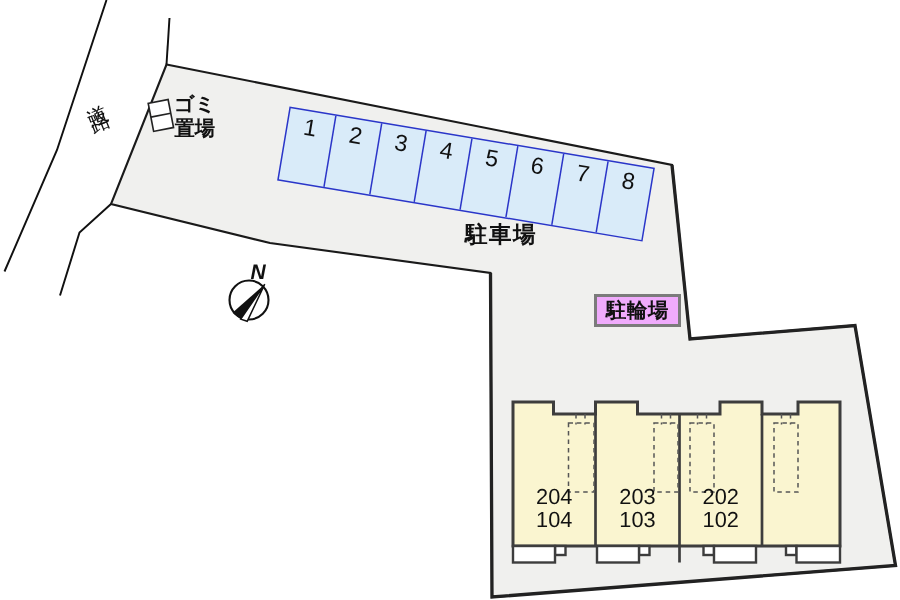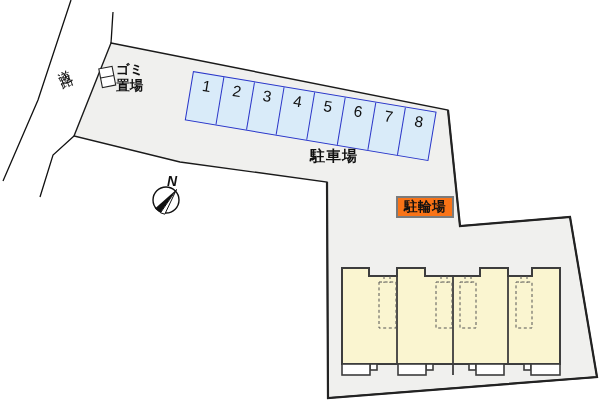--- a/index.html
+++ b/index.html
@@ -18,21 +18,21 @@
     font-size:14px; letter-spacing:4px;
     transform:rotate(-22deg); transform-origin:center center;
   }
   
   .garbage-label { left:116px; top:62px; font-weight:bold; font-size:13.5px; line-height:15.5px;text-align:center; }
   
   .parking-label { left:272px; top:147px; width:62px; text-align:center; font-weight:bold; font-size:15px; letter-spacing:1px;margin-left:31px; }
   
   .bicycle-box {
     left:396px; top:196px; width:58px; height:22px;
-    background:#f97316; border:2px solid #7b7b7b;
+    background:#f0abfc; border:2px solid #7b7b7b;
     display:flex; align-items:center; justify-content:center;
     font-weight:bold; font-size:13.5px; letter-spacing:0.5px;
   }
   
   .north-label { left:167px; top:173px; font-size:14px; font-style:italic; font-weight:600; }
 
   
   .parking-strip {
     position:absolute; left:193px; top:71px; width:247px; height:50px;
     transform:rotate(9.5deg); transform-origin:0 0;
@@ -138,14 +138,26 @@
     <div>ゴミ</div>
     <div>置場</div>
   </div>
 
   <div class="label parking-label">駐車場</div>
 
   <div class="label bicycle-box">駐輪場</div>
 
   <div class="label north-label">N</div>
 
+  <div class="unit-label" style="left:341.5px">
+    <div>204</div>
+    <div>104</div>
+  </div>
+  <div class="unit-label" style="left:397px">
+    <div>203</div>
+    <div>103</div>
+  </div>
+  <div class="unit-label" style="left:452.5px">
+    <div>202</div>
+    <div>102</div>
+  </div>
 
 </div>
 
 </body></html>

